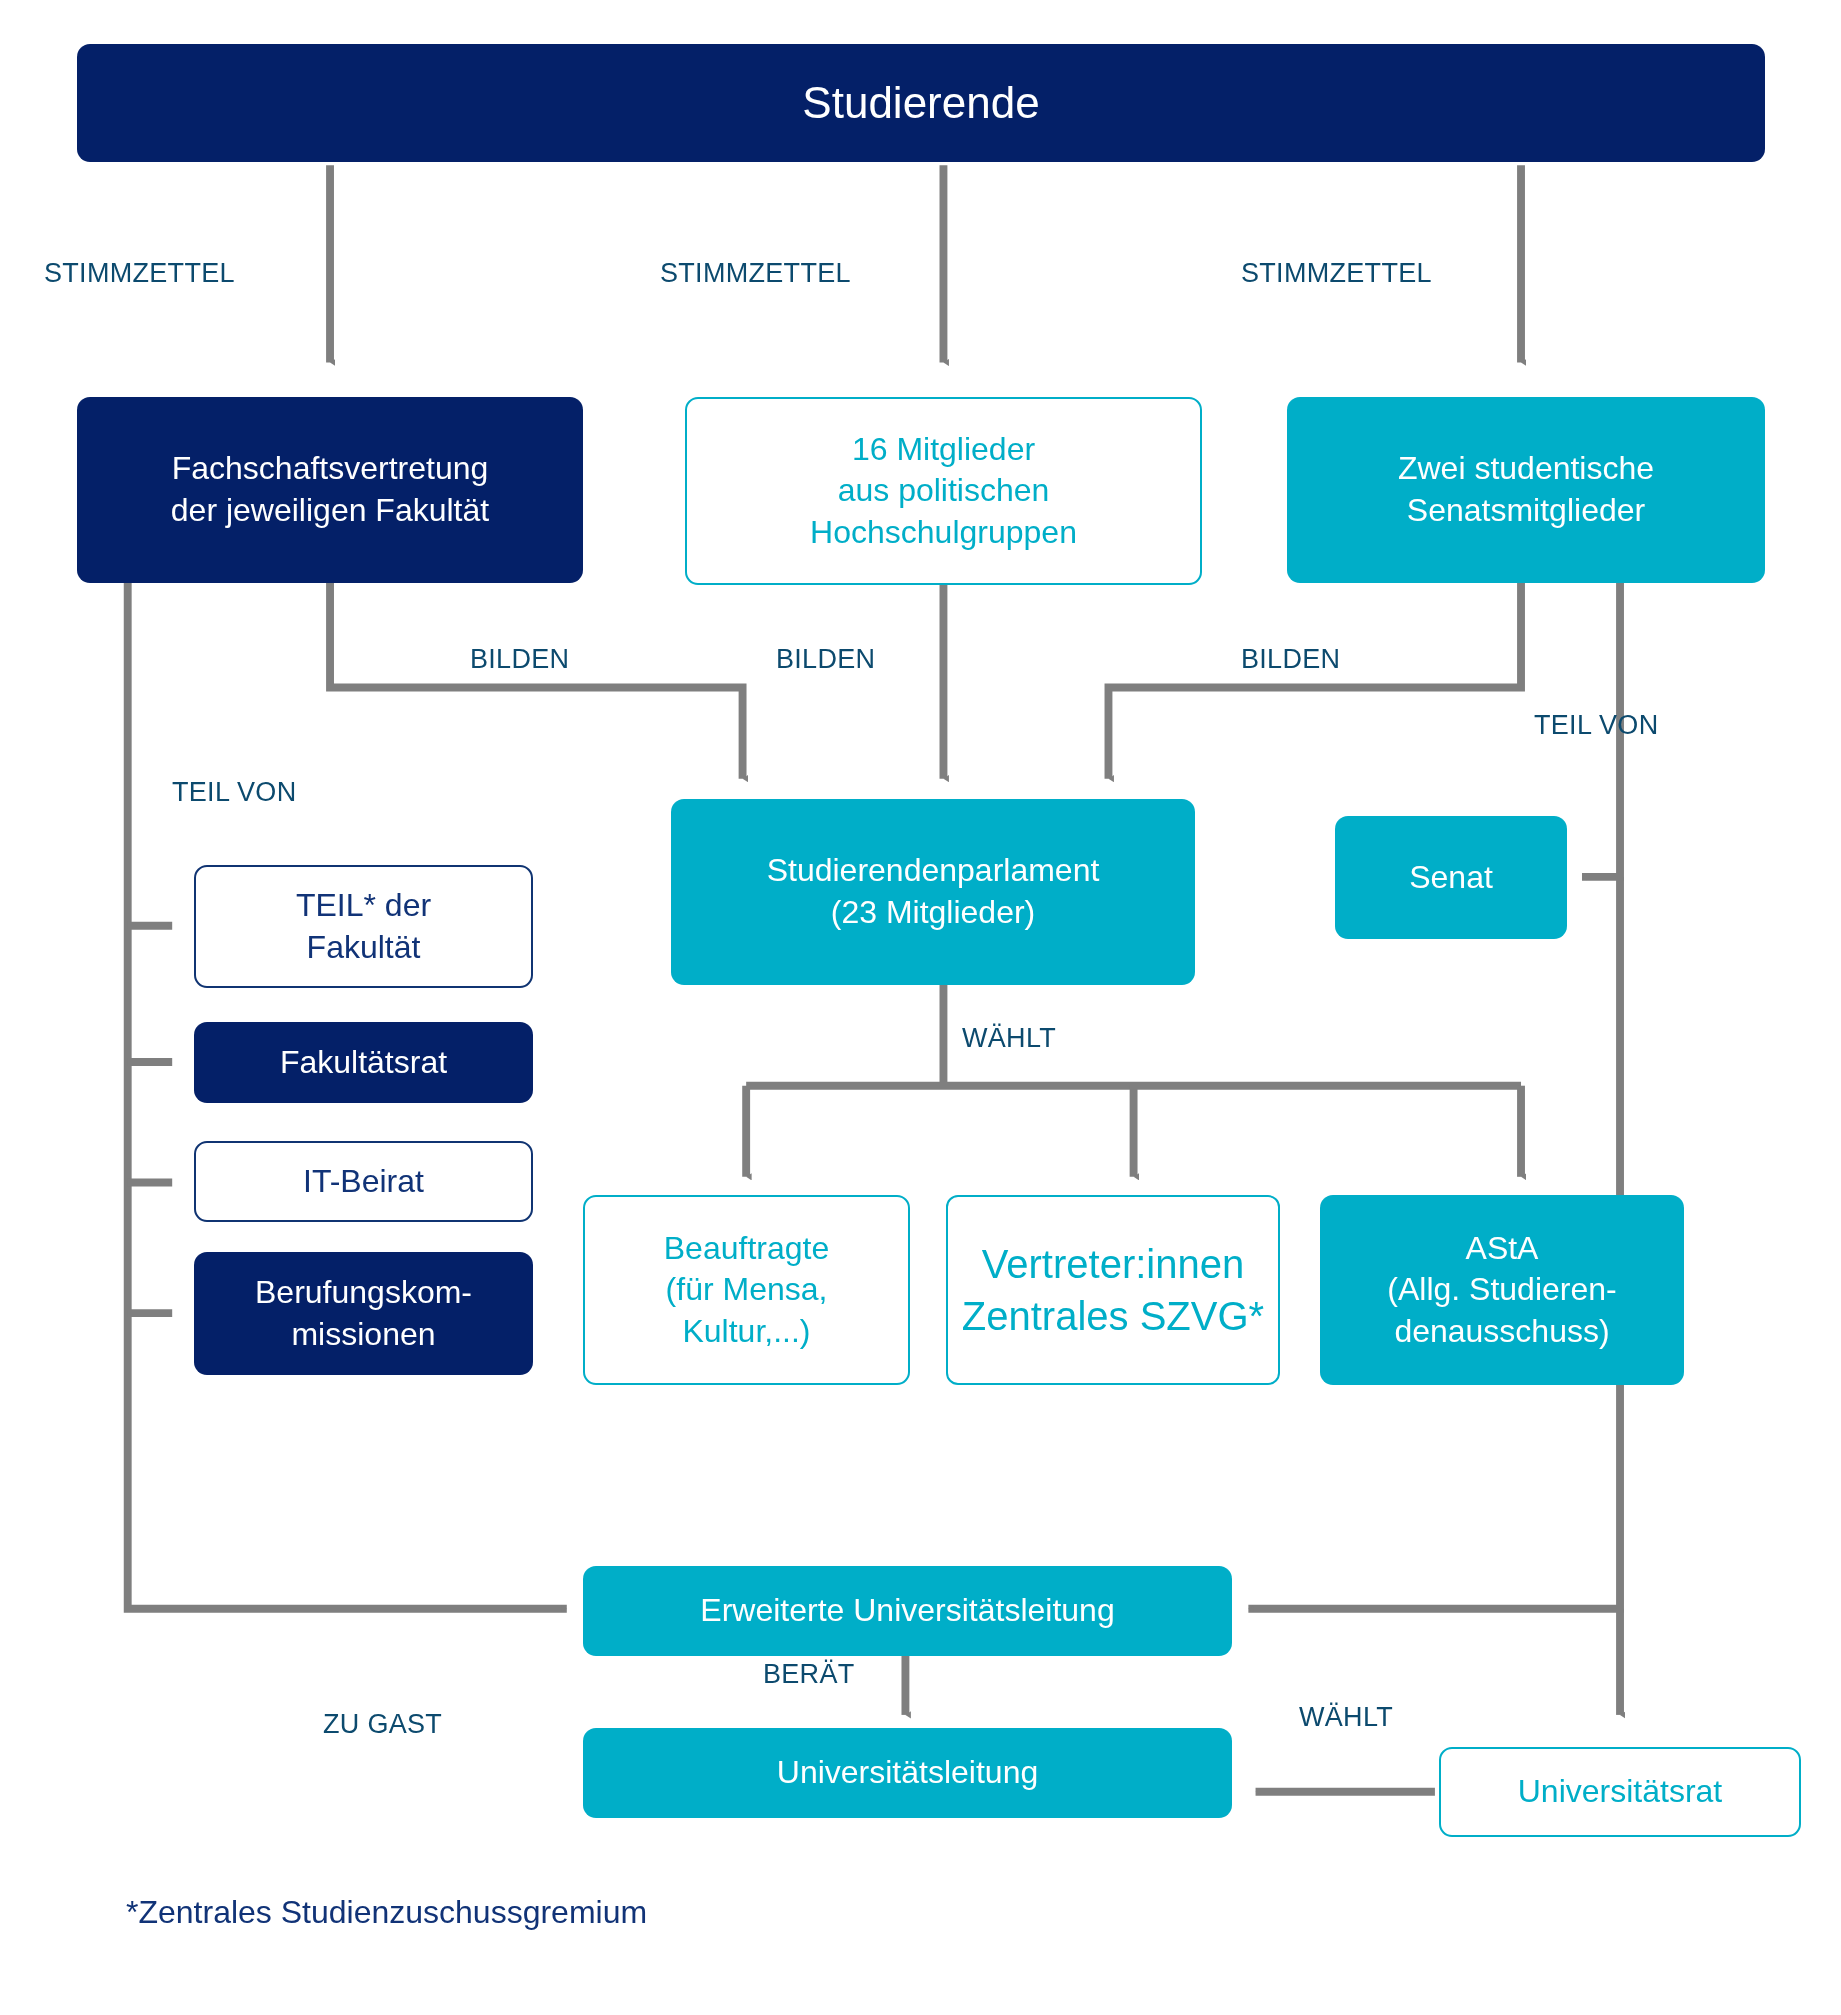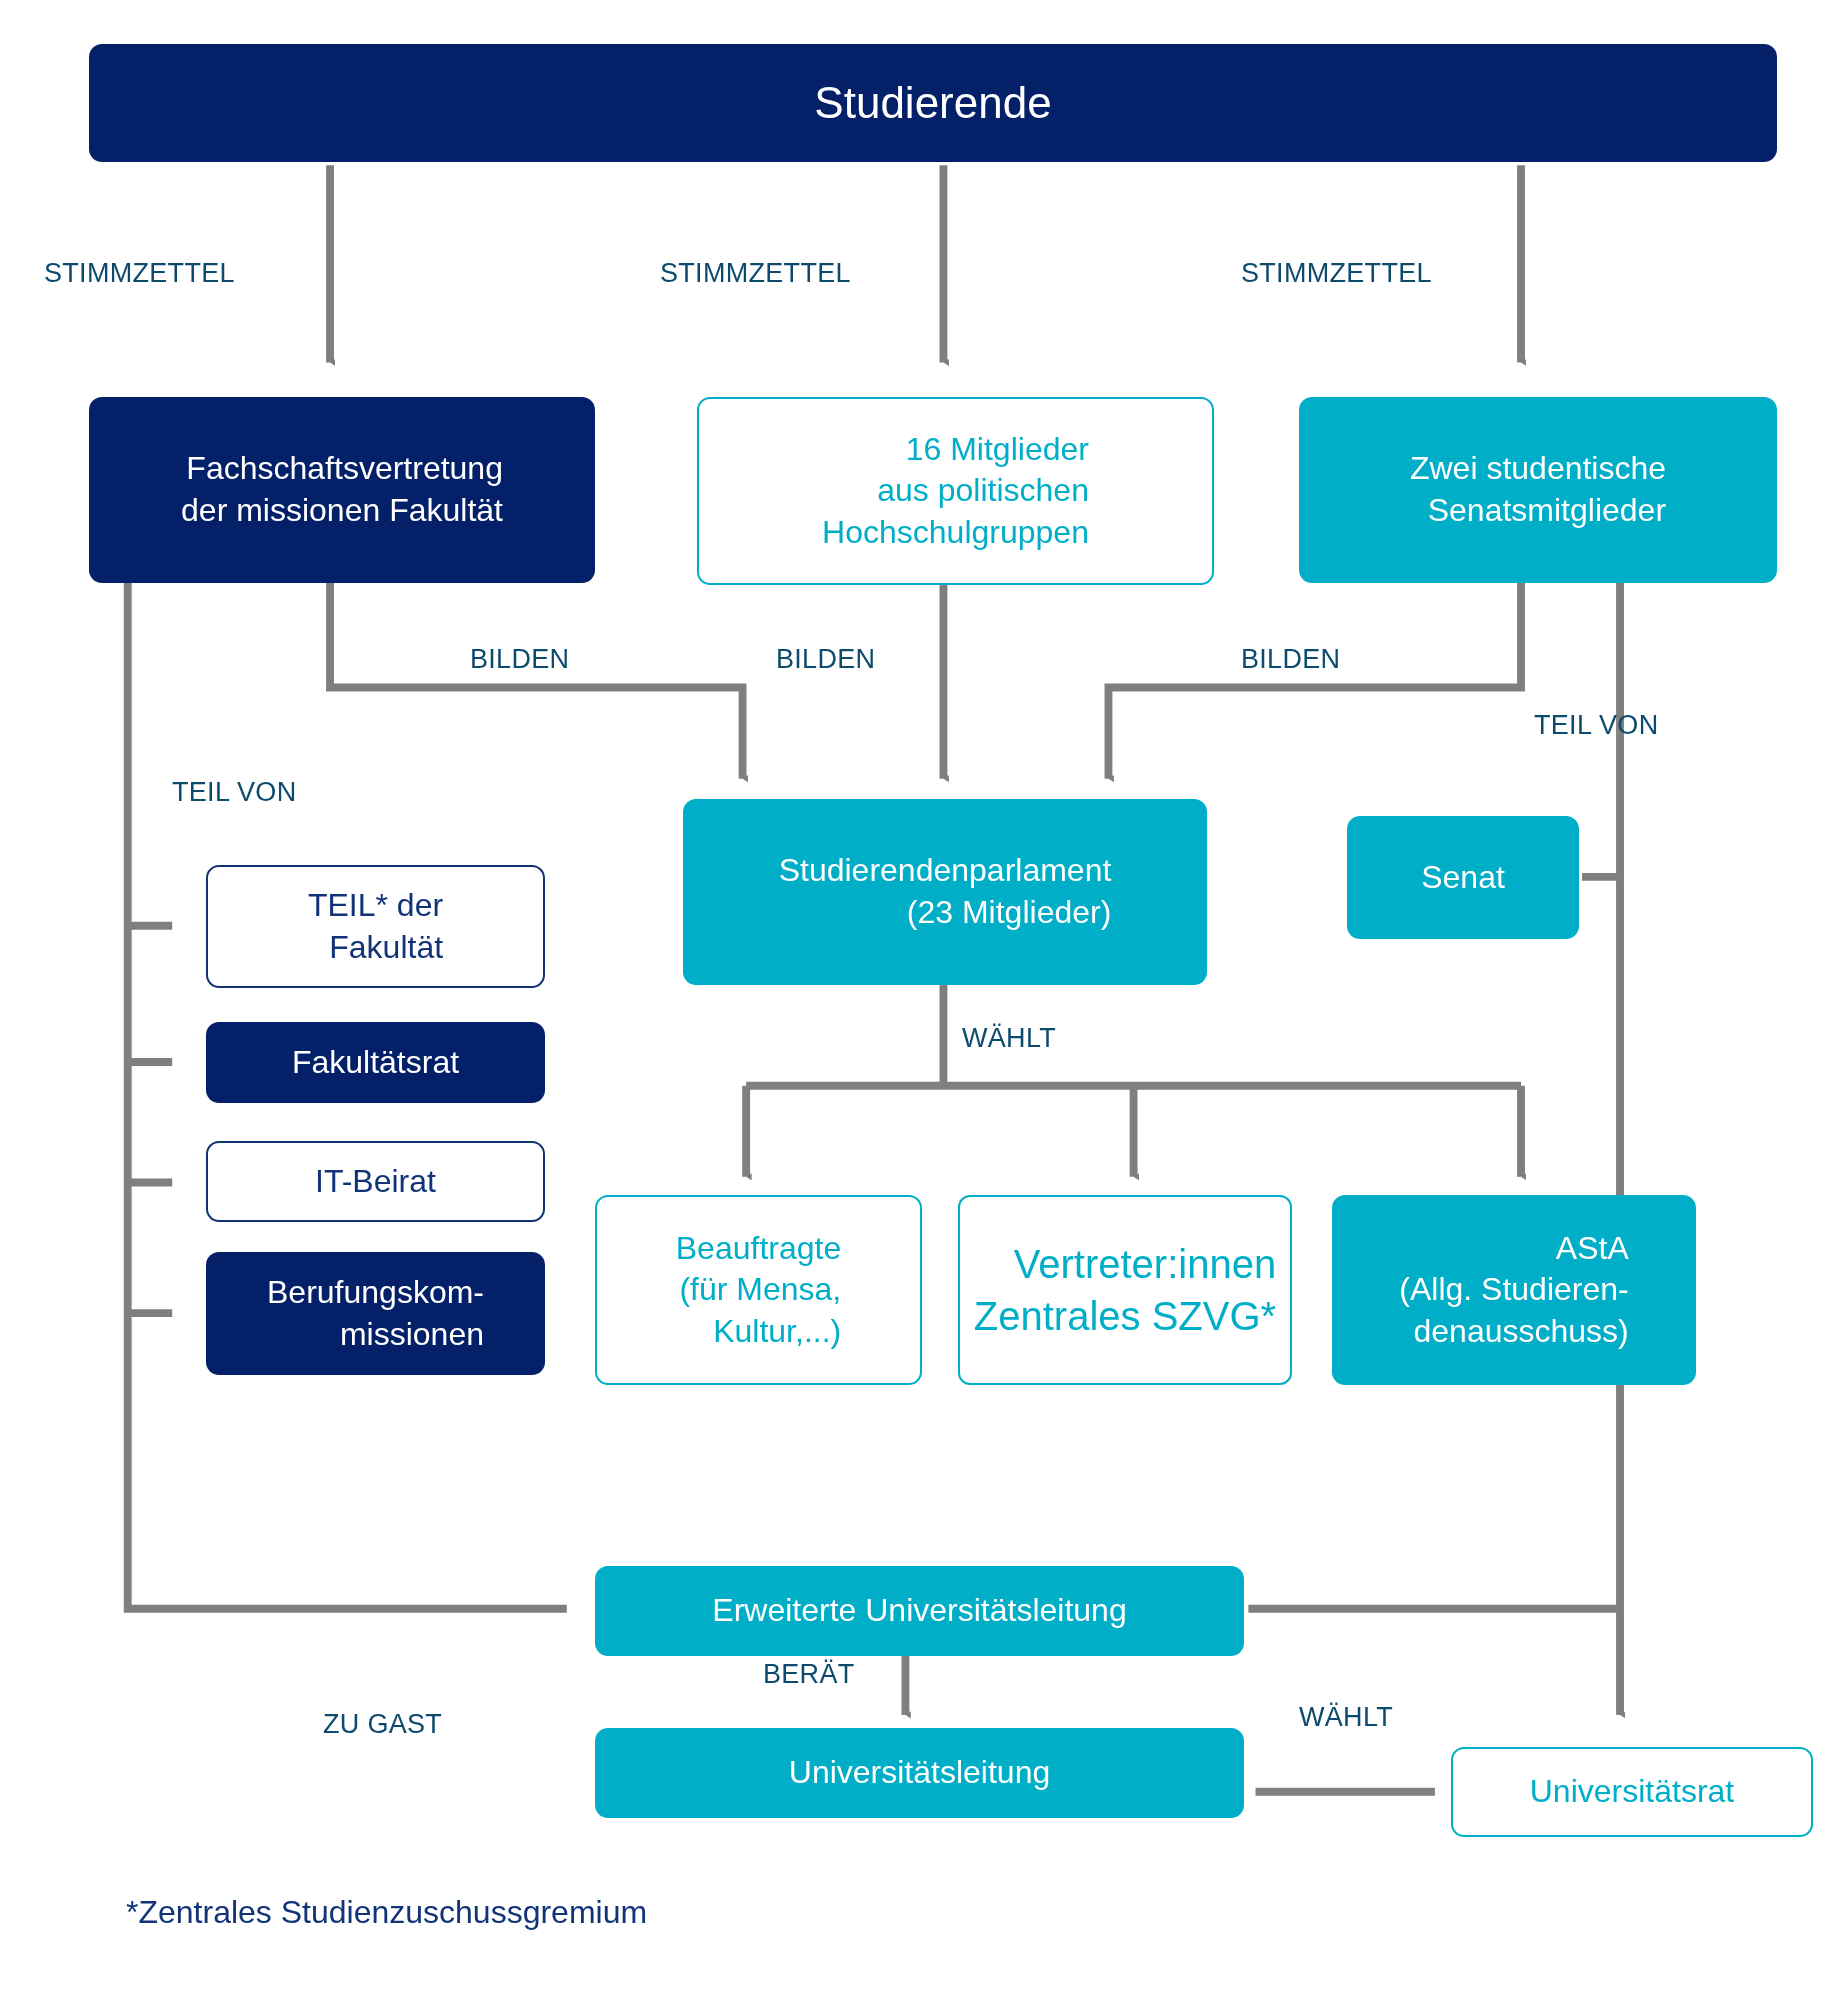--- a/index.html
+++ b/index.html
@@ -1,22 +1,22 @@
 <!DOCTYPE html>
 <html style="font-size:11.5px"><head>
 <meta charset="utf-8">
 <style>
   html,body{margin:0;padding:0;background:#ffffff;}
   body{width:1841px;height:2015px;font-family:"Liberation Sans",sans-serif;}
   #stage{position:relative;width:1841px;height:2015px;overflow:hidden;background:#fff;}
   svg.wires{position:absolute;left:0;top:0;width:1841px;height:2015px;}
 
   .node{position:absolute;box-sizing:border-box;display:flex;align-items:center;
-        justify-content:center;text-align:right;border-radius:13px;
-        font-family:"Liberation Sans",sans-serif;line-height:1.30;margin-left:12px;}
+        justify-content:center;text-align:center;border-radius:13px;
+        font-family:"Liberation Sans",sans-serif;line-height:1.30;}
   .fill-navy{background:#042068;color:#ffffff;}
   .fill-cyan{background:#00AEC8;color:#ffffff;}
   .out-navy{background:#ffffff;color:#113377;border:2.9px solid #103472;}
   .out-cyan{background:#ffffff;color:#00AEC8;border:2.9px solid #00AEC8;}
 
   .edge-label{position:absolute;color:#0c4a6e;font-size:27px;letter-spacing:0.3px;
               font-family:"Liberation Sans",sans-serif;white-space:nowrap;}
   .footnote{position:absolute;color:#113377;font-size:32px;white-space:nowrap;
             font-family:"Liberation Sans",sans-serif;}
 </style>
@@ -76,21 +76,21 @@
       <path d="M2000,2497 L1750,2497" marker-end="url(#arrLeft)"></path>
     </g>
   </svg>
 
   <div class="node fill-navy" style="left:77px;top:44px;width:1688px;height:118px;font-size:44px;">
     <span>Studierende</span>
   </div>
 
   <div class="node fill-navy" style="left:77px;top:397px;width:506px;height:186px;font-size:32px;white-space:pre-line;">
     <span>Fachschaftsvertretung
-der missionen Fakultät</span>
+der jeweiligen Fakultät</span>
   </div>
 
   <div class="node out-cyan" style="left:685px;top:397px;width:517px;height:188px;font-size:32px;white-space:pre-line;">
     <span>16 Mitglieder
 aus politischen
 Hochschulgruppen</span>
   </div>
 
   <div class="node fill-cyan" style="left:1287px;top:397px;width:478px;height:186px;font-size:32px;white-space:pre-line;">
     <span>Zwei studentische

